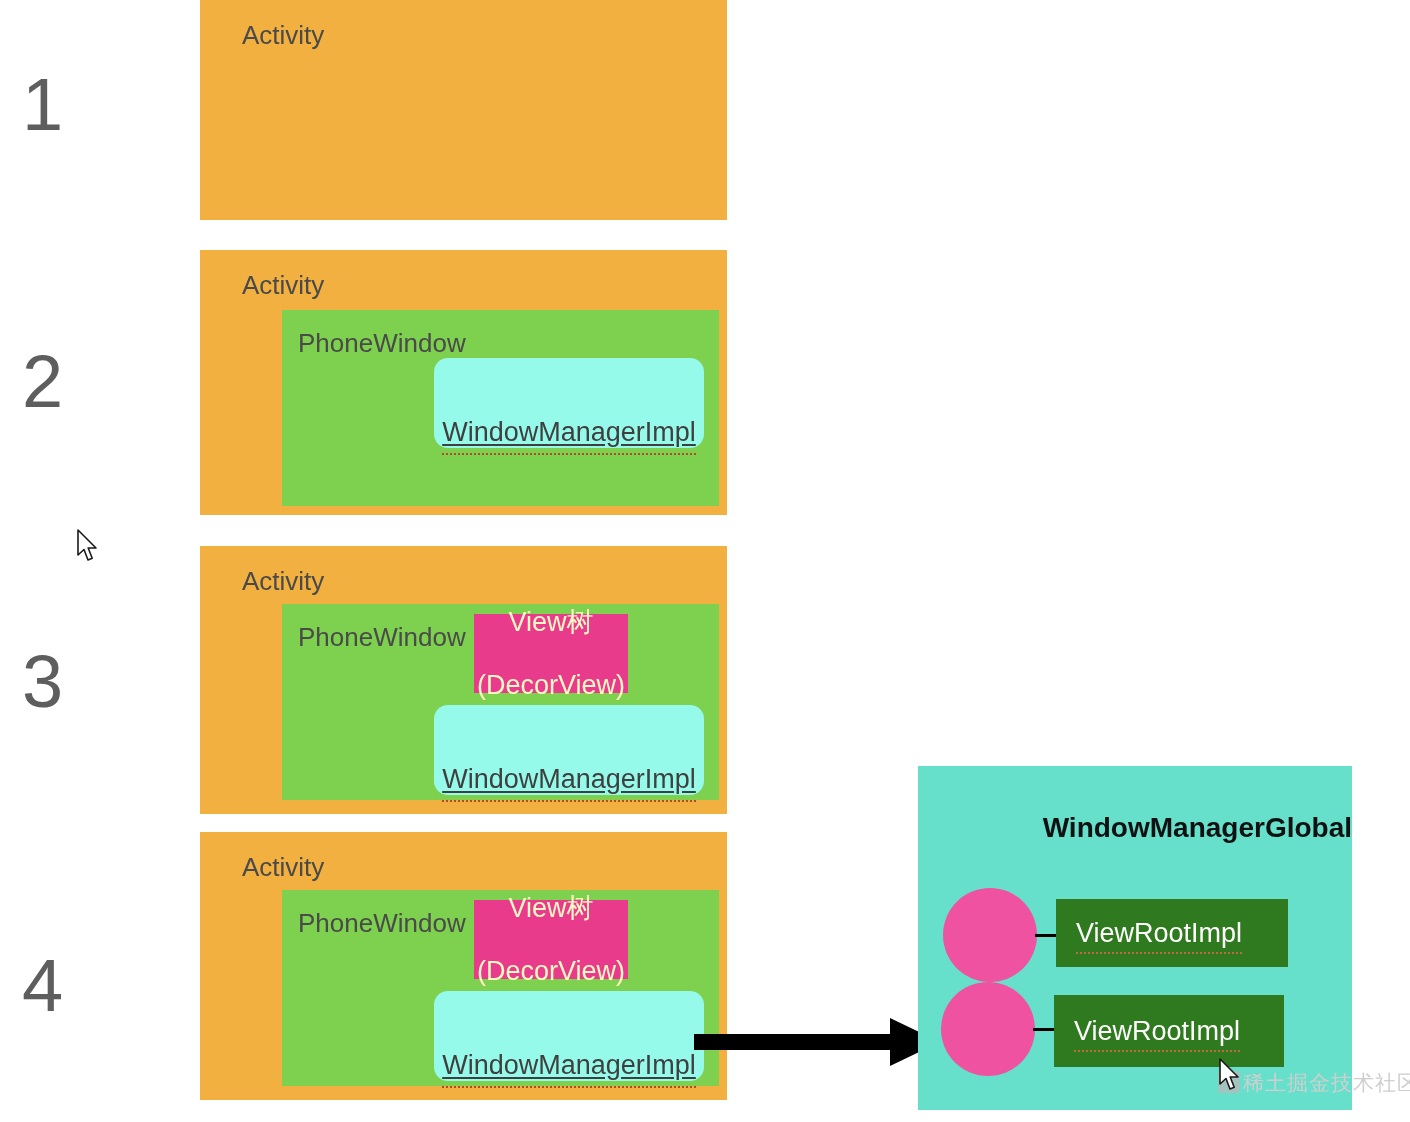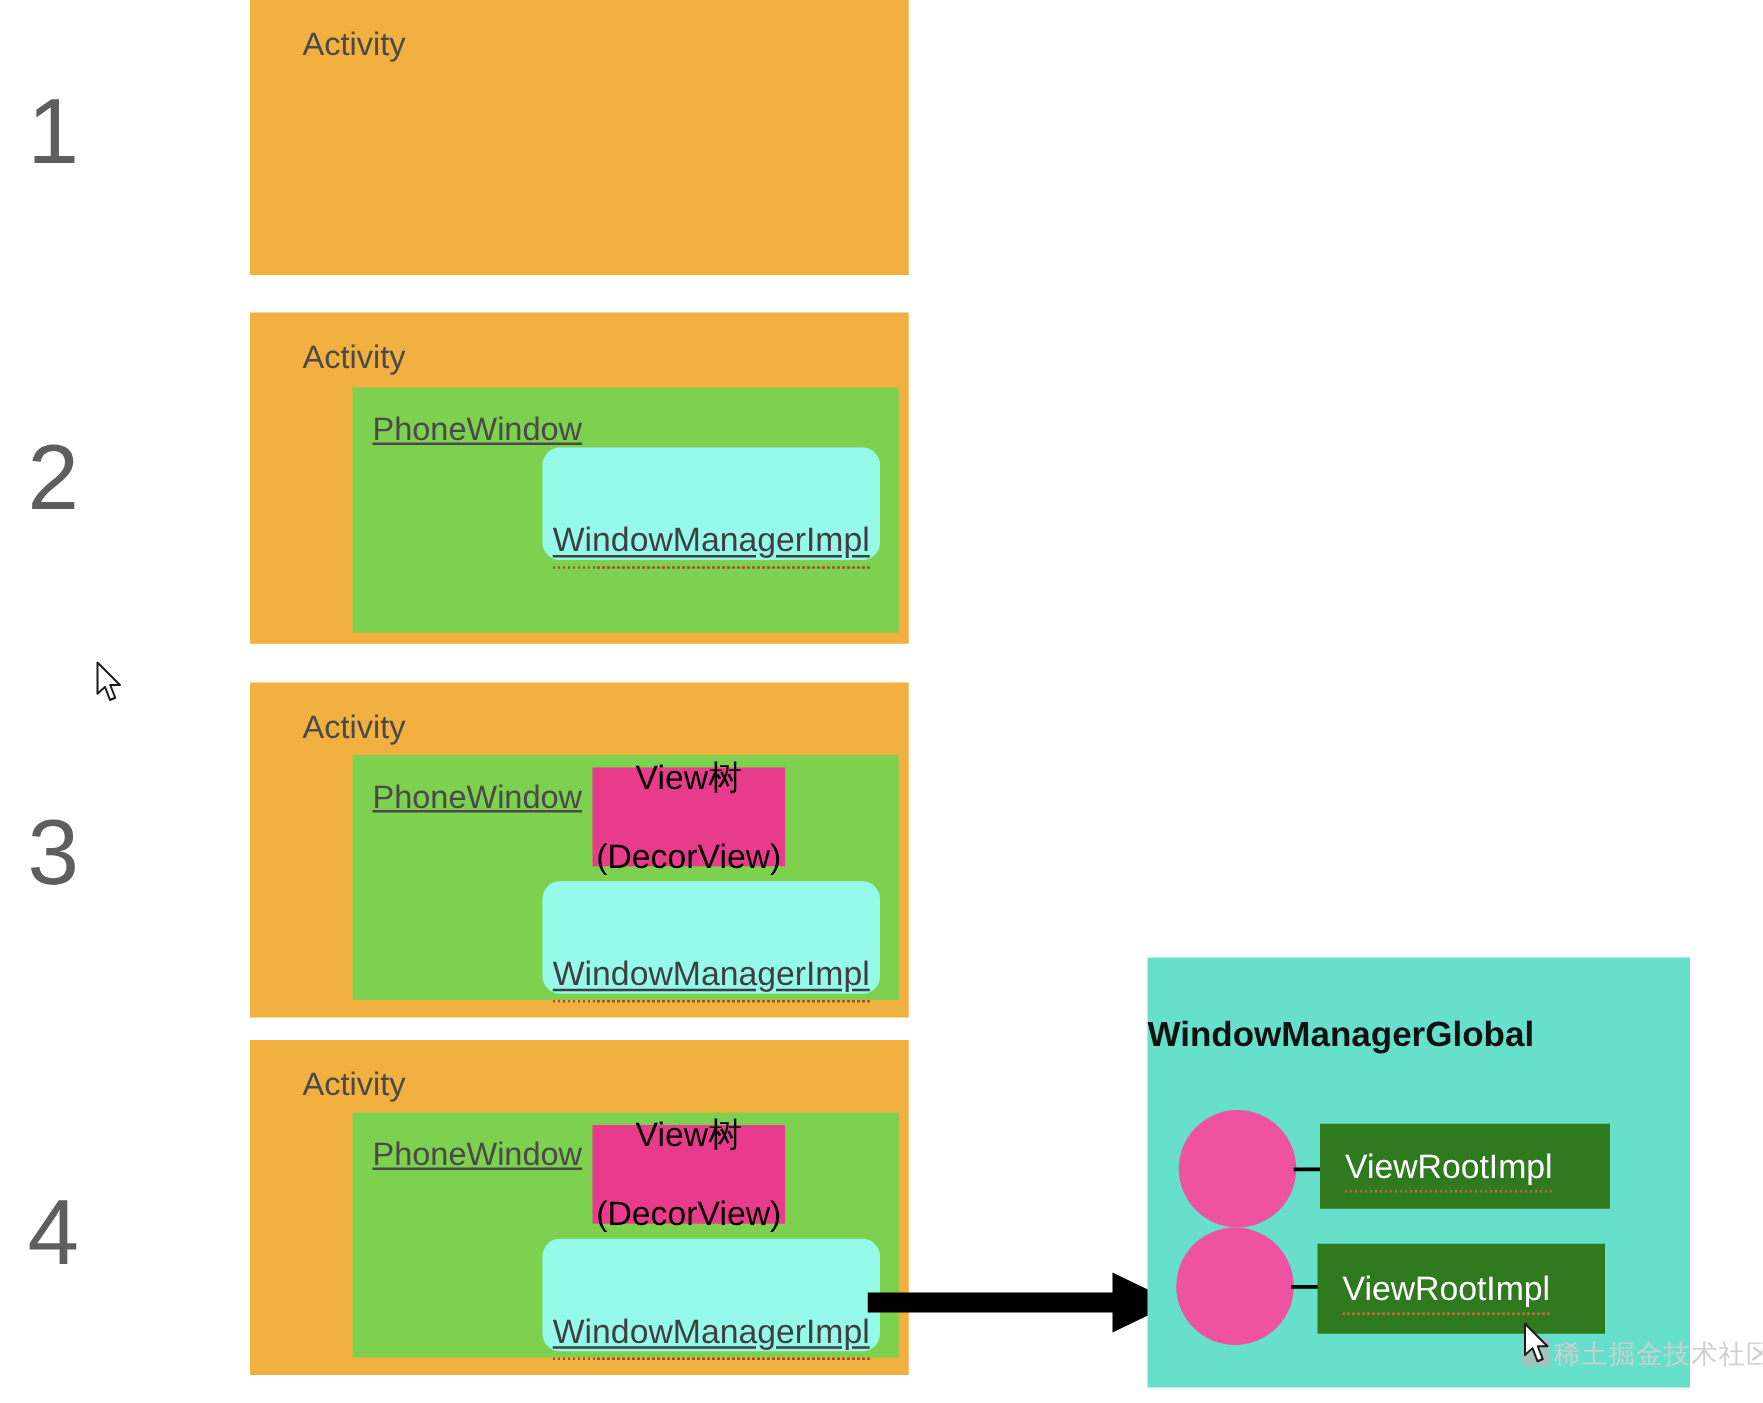--- a/index.html
+++ b/index.html
@@ -56,21 +56,20 @@
     background: #7ED04F;
   }
   .pw-label {
     position: absolute;
     left: 16px;
     top: 18px;
     font-size: 26px;
     color: #4a4a4a;
     font-family: "Liberation Sans", sans-serif;
     white-space: nowrap;
-    text-decoration: underline;
   }
 
   
   .wmimpl {
     position: absolute;
     background: #96FAEB;
     border-radius: 14px;
     display: flex;
     align-items: flex-end;
     justify-content: center;
@@ -96,40 +95,40 @@
   }
 
   
   .viewtree {
     position: absolute;
     background: #E93B8C;
     display: flex;
     flex-direction: column;
     align-items: center;
     justify-content: center;
-    color: #000000;
+    color: #fef9c3;
     gap: 28px;
   }
   .viewtree-line {
     font-size: 27px;
     line-height: 1.28;
     font-family: "Liberation Sans", sans-serif;
     white-space: nowrap;
   }
 
   
   .wmglobal {
     position: absolute;
     background: #66E0CB;
   }
   .wmglobal-title {
     position: absolute;
     left: 0; right: 0;
     top: 46px;
-    text-align: left;
+    text-align: right;
     font-size: 28px;
     font-weight: 700;
     color: #111111;
     font-family: "Liberation Sans", sans-serif;
   }
   .node-circle {
     position: absolute;
     background: #EE52A0;
     border-radius: 50%;
   }

